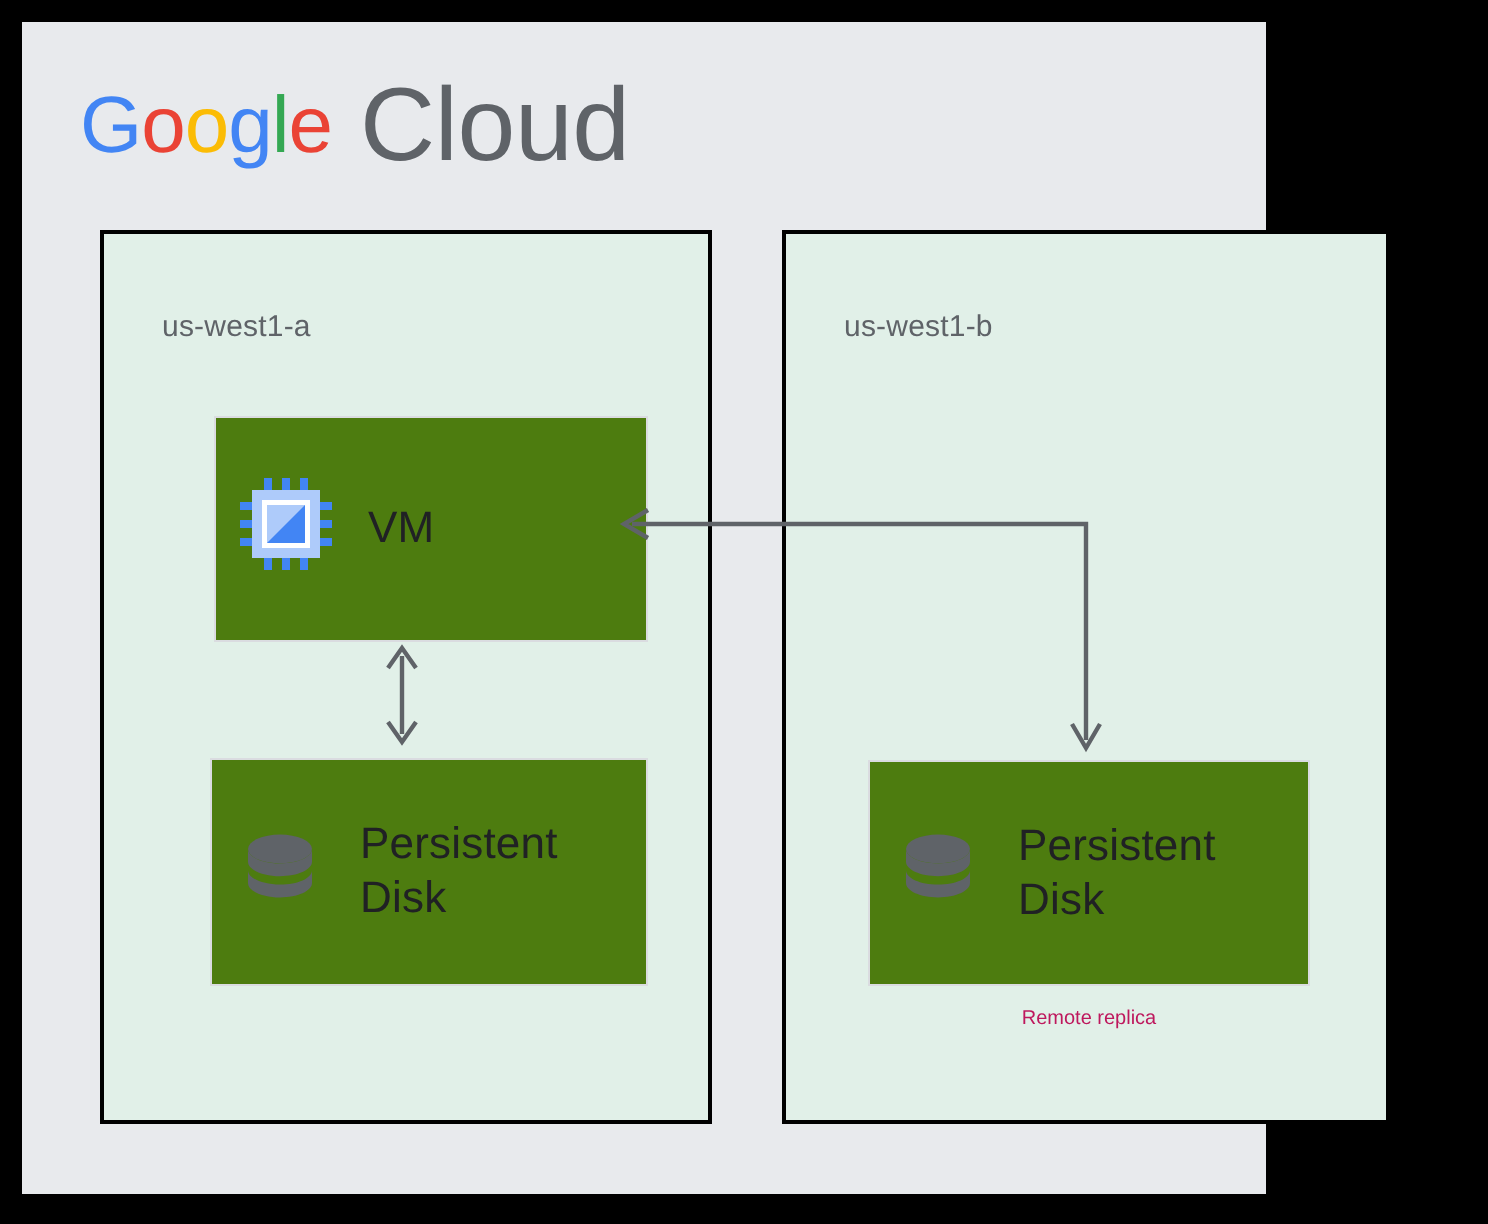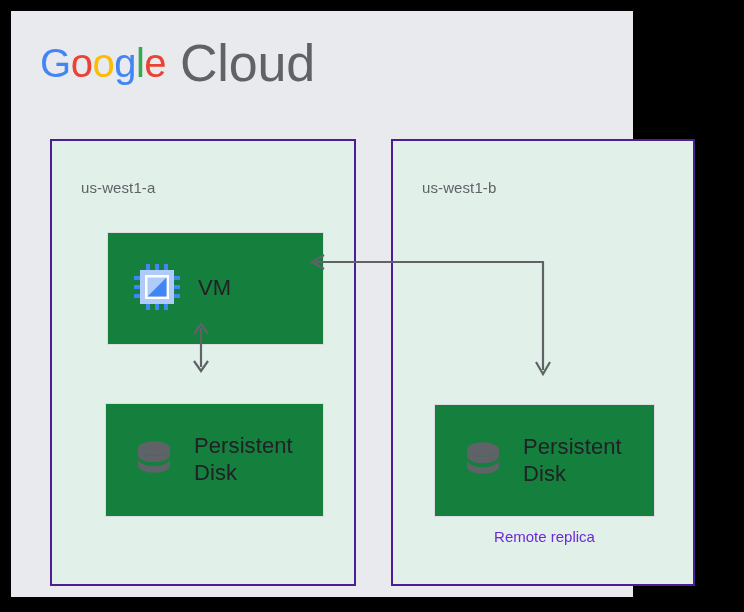--- a/index.html
+++ b/index.html
@@ -55,67 +55,66 @@
     color: #5f6368;
     line-height: 1;
     margin-left: 14px;
     letter-spacing: -0.2px;
   }
 
   
   .zone {
     position: absolute;
     background: #e1f0e8;
-    border: 2px solid #4c1d95;
+    border: 2px solid #000000;
     box-sizing: border-box;
-    margin-top: 24px;
   }
   #zone-a { left: 39px; top: 104px; width: 306px; height: 447px; }
   #zone-b { left: 380px; top: 104px; width: 304px; height: 447px; text-decoration: underline; }
 
   .zone-label {
     position: absolute;
     left: 29px;
     top: 38px;
     font-size: 15px;
     color: #5f6368;
     letter-spacing: 0.1px;
   }
 
   
   .card {
     position: absolute;
-    background: #15803d;
+    background: #4d7c0f;
     border: 1px solid #dadce0;
     box-sizing: border-box;
     display: flex;
     align-items: center;
-    padding-left: 26px;
+    padding-left: 12px;
   }
   #vm-card   { left: 55px;  top: 91px;  width: 217px; height: 113px; }
   #pd-card-a { left: 53px;  top: 262px; width: 219px; height: 114px; }
   #pd-card-b { left: 41px;  top: 263px; width: 221px; height: 113px; }
 
   .card-label {
     font-size: 22px;
     color: #202124;
     line-height: 1.22;
     margin-left: 18px;
     letter-spacing: 0.1px;
   }
   .card-label.two-line { max-width: 120px; }
 
   .caption {
     position: absolute;
     left: 41px;
     top: 387px;
     width: 221px;
     text-align: center;
-    font-size: 15px;
-    color: #6d28d9;
+    font-size: 10px;
+    color: #be185d;
   }
 
   
   .icon { flex: 0 0 auto; display: block; }
 
   
   .arrow-layer {
     position: absolute;
     left: 0; top: 0;
     width: 722px; height: 586px;

